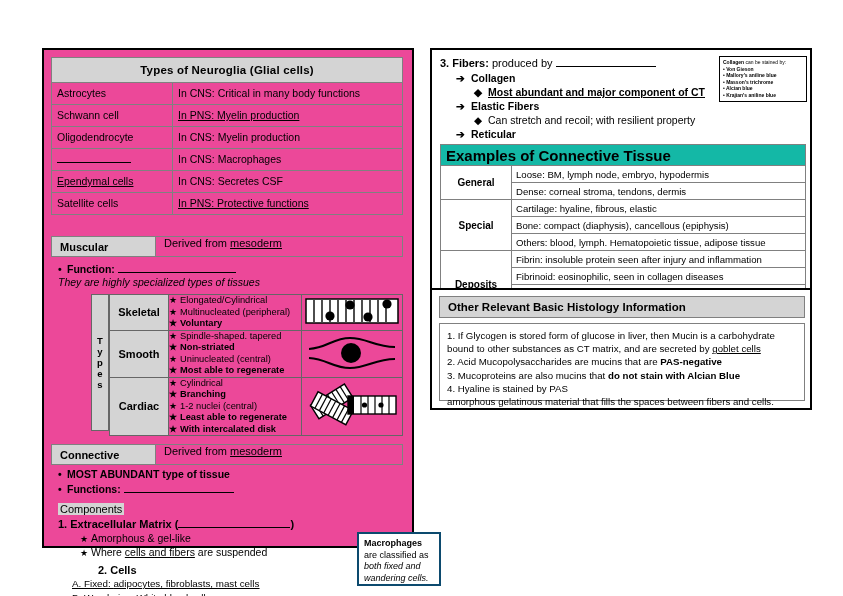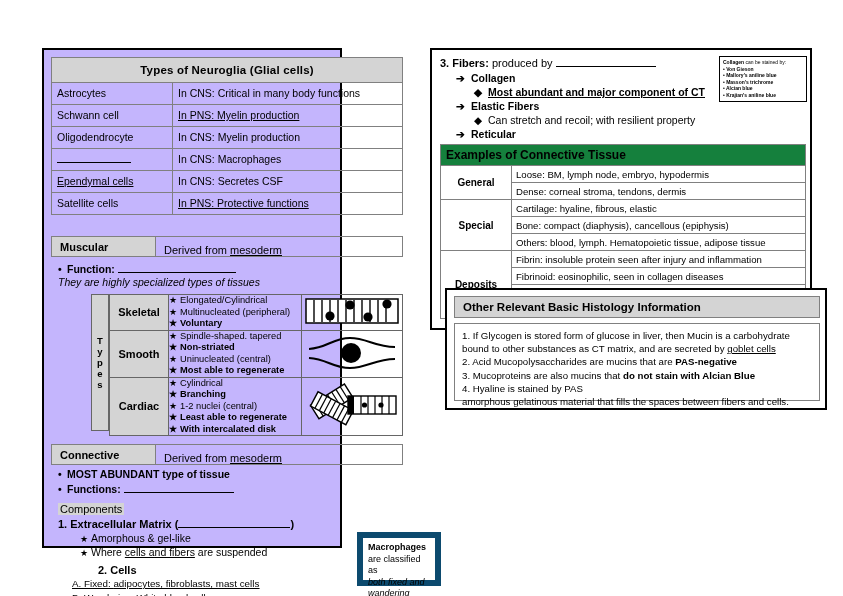--- a/index.html
+++ b/index.html
@@ -12,22 +12,22 @@
   .page{position:absolute;inset:0;}
 
   
   .b{font-weight:bold;}
   .i{font-style:italic;}
   .u{text-decoration:underline;}
   .blankline{display:inline-block;border-bottom:1px solid #000;vertical-align:baseline;}
 
   
   #left-panel{
-    position:absolute;left:42px;top:48px;width:300px;height:500px;
-    border:2px solid #000;background:#c4b5fd;box-sizing:border-box;
+    position:absolute;left:42px;top:48px;width:372px;height:500px;
+    border:2px solid #000;background:#ec4899;box-sizing:border-box;
   }
 
   
   #neuroglia-table{
     position:absolute;left:7px;top:7px;width:352px;
     border-collapse:collapse;font-size:10.5px;
   }
   #neuroglia-table td,#neuroglia-table th{
     border:1px solid #808080;padding:2px 5px;line-height:13px;height:17px;
     vertical-align:middle;text-align:left;
@@ -35,21 +35,21 @@
   #neuroglia-table th{
     background:#d4d4d4;text-align:center;font-size:11.5px;font-weight:bold;
     letter-spacing:.2px;height:20px;
   }
   #neuroglia-table td.k{width:110px;}
   .fillblank{display:inline-block;width:74px;border-bottom:1px solid #000;height:9px;}
 
   
   .hdr-row{
     position:absolute;left:7px;width:352px;height:21px;
-    border:1px solid #808080;box-sizing:border-box;display:flex;align-items:flex-end;
+    border:1px solid #808080;box-sizing:border-box;display:flex;align-items:flex-start;
   }
   .hdr-row .hc1{
     width:104px;background:#d4d4d4;height:100%;display:flex;align-items:center;
     padding-left:8px;box-sizing:border-box;font-weight:bold;font-size:11px;
     border-right:1px solid #808080;
   }
   .hdr-row .hc2{
     flex:1;padding-left:8px;font-size:11px;
   }
   #muscular-header{top:186px;}
@@ -80,21 +80,21 @@
   .star{display:inline-block;width:11px;font-size:9px;}
   .tdia{width:100px;text-align:center;padding:2px;}
 
   
   #connective-body{position:absolute;left:14px;top:418px;width:345px;font-size:10.5px;}
   #connective-body .l{line-height:13.5px;}
   #components-h{display:inline-block;background:#d4d4d4;font-weight:normal;font-size:11px;padding:0 2px;margin-top:7px;}
 
   #macrophages-box{
     position:absolute;left:313px;top:482px;width:84px;height:54px;
-    border:6px solid #0c4a6e;box-sizing:border-box;padding:4px 5px;
+    border:2px solid #0c4a6e;box-sizing:border-box;padding:4px 5px;
     font-size:9px;line-height:11.5px;background:#fff;
   }
 
   
   #fibers-panel{
     position:absolute;left:430px;top:48px;width:382px;height:282px;
     border:2px solid #000;background:#fff;box-sizing:border-box;
   }
   #fibers-list{position:absolute;left:8px;top:6px;width:366px;font-size:10.5px;}
   #fibers-list .l0{font-size:11px;font-weight:bold;margin-bottom:2px;}
@@ -108,28 +108,28 @@
     border:1px solid #000;background:#fff;box-sizing:border-box;
     padding:2px 3px;font-size:5px;line-height:6.6px;
   }
   #collagen-stain-box .t{font-size:5px;}
 
   #ct-examples-table{
     position:absolute;left:8px;top:94px;width:366px;border-collapse:collapse;font-size:9.6px;
   }
   #ct-examples-table td{border:1px solid #808080;padding:1px 4px;line-height:13px;height:14px;}
   #ct-examples-table td.cap{
-    background:#15803d;font-weight:bold;font-size:12px;padding:2px 5px;height:16px;
+    background:#14b8a6;font-weight:bold;font-size:15px;padding:2px 5px;height:16px;
   }
   #ct-examples-table td.g{width:62px;text-align:center;font-weight:bold;font-size:10px;}
   #ct-examples-table td.nb{border-top:none;}
 
   #histology-panel{
     position:absolute;left:430px;top:288px;width:382px;height:122px;
-    border:2px solid #000;background:#fff;box-sizing:border-box;margin-left:15px;
+    border:2px solid #000;background:#fff;box-sizing:border-box;
   }
   #histology-title{
     position:absolute;left:7px;top:6px;width:366px;height:22px;
     background:#d4d4d4;border:1px solid #808080;box-sizing:border-box;
     display:flex;align-items:center;padding-left:8px;font-weight:bold;font-size:11.5px;
   }
   #histology-body{
     position:absolute;left:7px;top:33px;width:366px;height:78px;
     border:1px solid #808080;box-sizing:border-box;padding:5px 7px;
     font-size:9.7px;line-height:13.2px;

